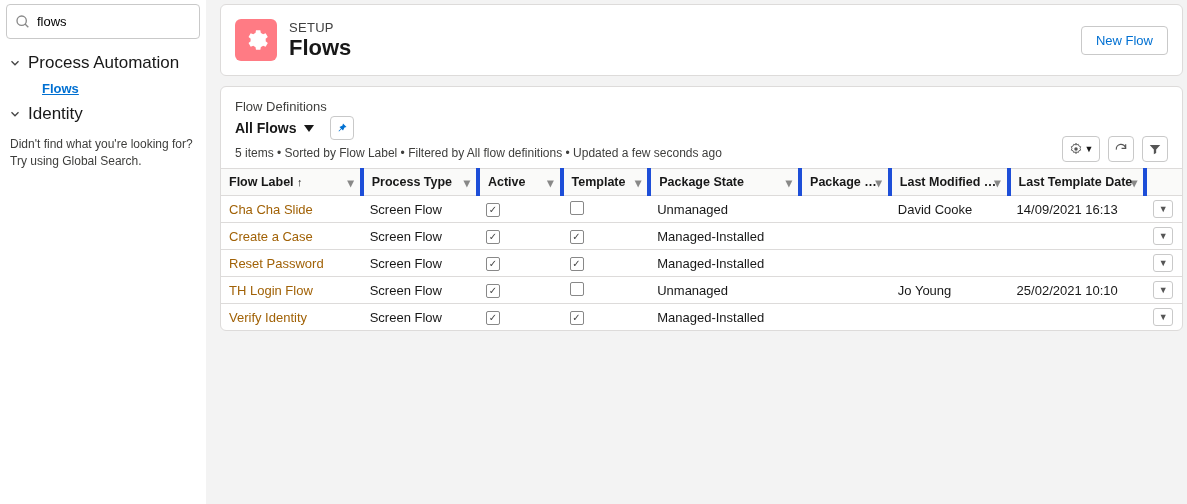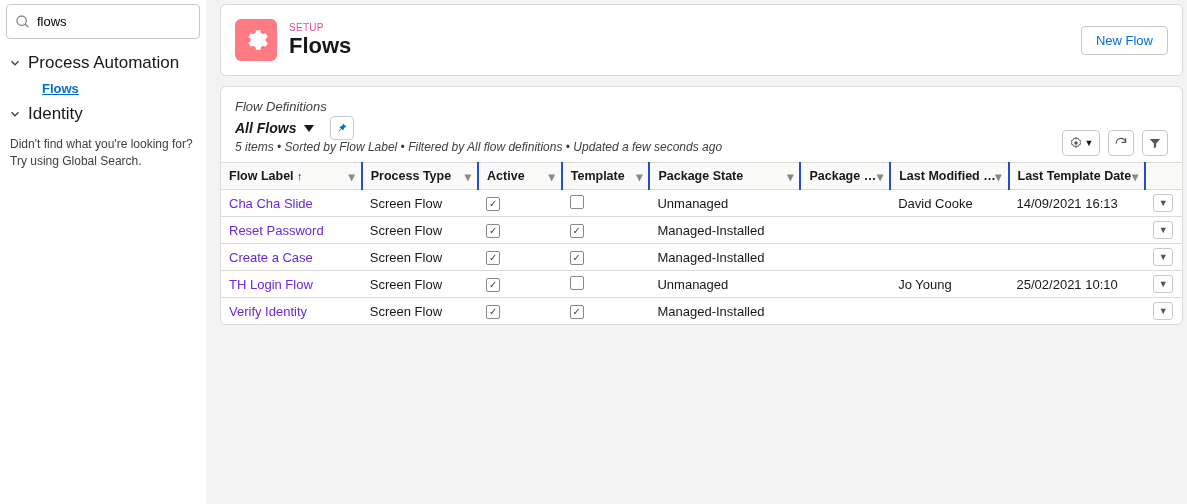--- a/index.html
+++ b/index.html
@@ -14,41 +14,41 @@
   .tree-sub { margin-left: 36px; padding: 4px 0; }
   .tree-link { color: #0070d2; font-size: 13px; text-decoration: none; }
   .tree-link.active { font-weight: 700; text-decoration: underline; }
   .highlight { font-weight: 700; }
   .hint { font-size: 12px; color: #3e3e3c; line-height: 1.4; padding: 8px 4px 0 4px; }
   
   .main { flex: 1; display: flex; flex-direction: column; padding: 4px 0 0 0; }
   .page-card { margin: 0 4px 0 14px; background: #fff; border: 1px solid #dddbda; border-radius: 6px; }
   .page-header { display: flex; align-items: center; padding: 14px 14px 14px 14px; gap: 12px; }
   .gear-badge { width: 42px; height: 42px; background: #ff7b84; border-radius: 6px; display: flex; align-items: center; justify-content: center; }
-  .crumb { text-transform: uppercase; color: #ec4899; font-size: 10px; letter-spacing: .3px; }
+  .crumb { text-transform: uppercase; color: #404040; font-size: 13px; letter-spacing: .3px; }
   .page-title { font-size: 22px; font-weight: 700; }
   .new-flow-btn { margin-left: auto; background: #fff; border: 1px solid #c9c9c9; border-radius: 4px; padding: 6px 14px; font-size: 13px; color: #0070d2; cursor: pointer; }
   .list-card { margin: 10px 4px 0 14px; background: #fff; border: 1px solid #dddbda; border-radius: 6px; padding: 12px 0 0 0; }
-  .list-head { padding: 0 14px 8px 14px; position: relative; font-style: italic; }
+  .list-head { padding: 0 14px 8px 14px; position: relative; }
   .list-subtitle { font-size: 13px; color: #3e3e3c; }
   .list-title-row { display: flex; align-items: center; gap: 8px; margin-top: 2px; }
   .list-title { font-size: 14px; font-weight: 700; }
   .triangle-down { width: 0; height: 0; border-left: 5px solid transparent; border-right: 5px solid transparent; border-top: 7px solid #181818; cursor: pointer; }
   .pin-btn { width: 24px; height: 24px; border: 1px solid #c9c9c9; border-radius: 4px; background: #fff; display: flex; align-items: center; justify-content: center; margin-left: 8px; cursor: pointer; }
-  .meta-line { font-size: 12px; color: #3e3e3c; }
+  .meta-line { font-size: 12px; color: #3e3e3c; margin-top: 6px; }
   .tool-row { position: absolute; right: 14px; bottom: 6px; display: flex; gap: 8px; }
   .tool-btn { width: 26px; height: 26px; border: 1px solid #c9c9c9; border-radius: 4px; background: #fff; display: flex; align-items: center; justify-content: center; cursor: pointer; }
   .tool-btn.wide { width: 38px; }
   
   table { width: 100%; border-collapse: collapse; }
-  th { background: #fafaf9; font-size: 12.5px; font-weight: 700; text-align: left; padding: 6px 8px; border-top: 1px solid #dddbda; border-bottom: 1px solid #dddbda; border-left: 2px solid #1d4ed8; position: relative; height: 27px; vertical-align: middle; white-space: nowrap; overflow: hidden; text-overflow: ellipsis; }
+  th { background: #fafaf9; font-size: 12.5px; font-weight: 700; text-align: left; padding: 6px 8px; border-top: 1px solid #dddbda; border-bottom: 1px solid #dddbda; border-left: 4px solid #1d4ed8; position: relative; height: 27px; vertical-align: middle; white-space: nowrap; overflow: hidden; text-overflow: ellipsis; }
   th:first-child { border-left: none; }
   th .col-chev { position: absolute; right: 6px; top: 50%; transform: translateY(-50%); opacity: .5; }
   td { padding: 4px 8px; border-top: 1px solid #dddbda; font-size: 13px; height: 25px; vertical-align: middle; white-space: nowrap; }
-  .record-link { color: #6d28d9; text-decoration: none; }
+  .record-link { color: #a16207; text-decoration: none; }
   .chkbox { width: 14px; height: 14px; border: 1px solid #888; border-radius: 2px; display: inline-flex; align-items: center; justify-content: center; font-size: 10px; color: #444; }
   .row-action { width: 20px; height: 18px; border: 1px solid #c9c9c9; border-radius: 3px; display: flex; align-items: center; justify-content: center; cursor: pointer; }
   .sort-arrow { font-size: 11px; }
   col.c-label   { width: 138px; }
   col.c-type    { width: 114px; }
   col.c-active  { width: 82px; }
   col.c-template{ width: 86px; }
   col.c-pkgstate{ width: 148px; }
   col.c-pkgname { width: 88px; }
   col.c-modby   { width: 116px; }
@@ -177,36 +177,36 @@
     <td></td>
     <td>David Cooke</td>
     <td>14/09/2021 16:13</td>
     <td>
               <div class="row-action">
                 <span style="font-size:9px;color:#555">▼</span>
               </div>
             </td>
           </tr>
           <tr>
+    <td><a href="#" class="record-link">Create a Case</a></td>
+    <td>Screen Flow</td>
+    <td><span class="chkbox">✓</span></td>
+    <td><span class="chkbox">✓</span></td>
+    <td>Managed-Installed</td>
+    <td></td>
+    <td></td>
+    <td></td>
+    <td>
+              <div class="row-action">
+                <span style="font-size:9px;color:#555">▼</span>
+              </div>
+            </td>
+          </tr>
+          <tr>
     <td><a href="#" class="record-link">Reset Password</a></td>
-    <td>Screen Flow</td>
-    <td><span class="chkbox">✓</span></td>
-    <td><span class="chkbox">✓</span></td>
-    <td>Managed-Installed</td>
-    <td></td>
-    <td></td>
-    <td></td>
-    <td>
-              <div class="row-action">
-                <span style="font-size:9px;color:#555">▼</span>
-              </div>
-            </td>
-          </tr>
-          <tr>
-    <td><a href="#" class="record-link">Create a Case</a></td>
     <td>Screen Flow</td>
     <td><span class="chkbox">✓</span></td>
     <td><span class="chkbox">✓</span></td>
     <td>Managed-Installed</td>
     <td></td>
     <td></td>
     <td></td>
     <td>
               <div class="row-action">
                 <span style="font-size:9px;color:#555">▼</span>

